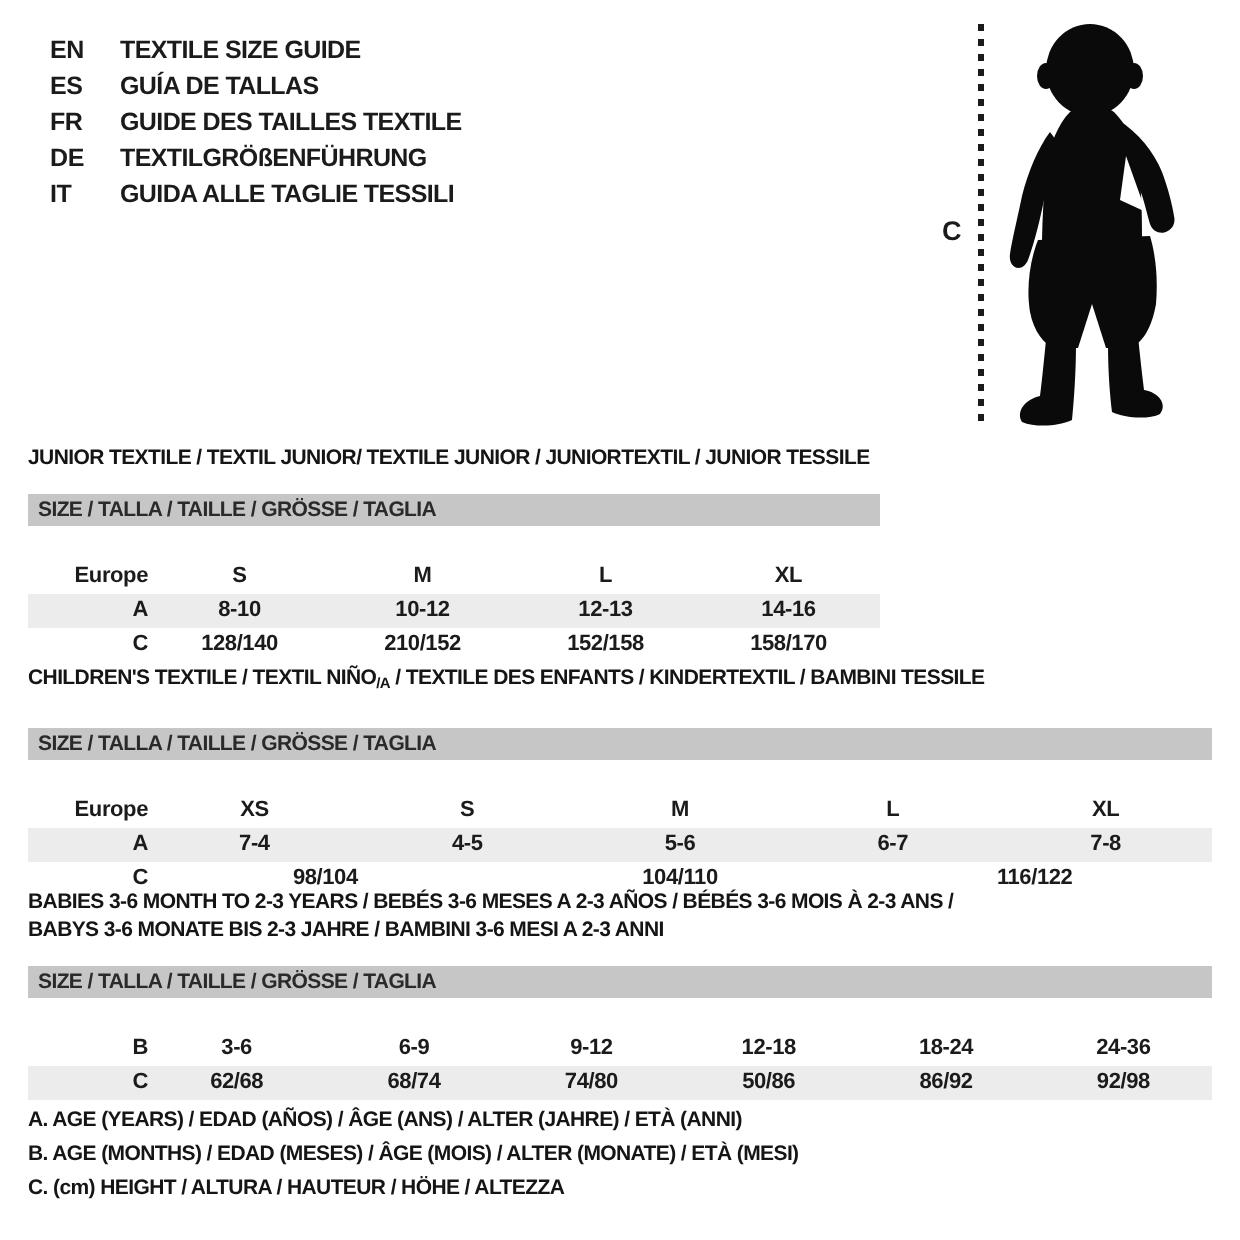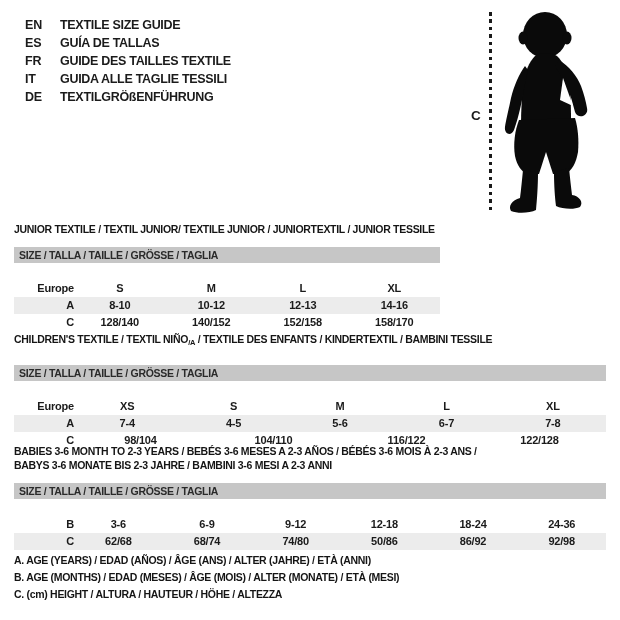--- a/index.html
+++ b/index.html
@@ -76,26 +76,26 @@
   </div>
   <div class="lang-row">
     <span class="lang-code">ES</span>
     <span class="lang-label">GUÍA DE TALLAS</span>
   </div>
   <div class="lang-row">
     <span class="lang-code">FR</span>
     <span class="lang-label">GUIDE DES TAILLES TEXTILE</span>
   </div>
   <div class="lang-row">
+    <span class="lang-code">DE</span>
+    <span class="lang-label">TEXTILGRÖßENFÜHRUNG</span>
+  </div>
+  <div class="lang-row">
     <span class="lang-code">IT</span>
     <span class="lang-label">GUIDA ALLE TAGLIE TESSILI</span>
-  </div>
-  <div class="lang-row">
-    <span class="lang-code">DE</span>
-    <span class="lang-label">TEXTILGRÖßENFÜHRUNG</span>
   </div>
 </section>
 
 <div class="measure-line"></div>
 <span class="measure-letter">C</span>
 <svg class="silhouette" viewBox="0 0 102 208" aria-hidden="true">
   <g fill="#0a0a0a">
 
     <ellipse cx="48" cy="27" rx="22" ry="23"></ellipse>
 
@@ -135,21 +135,21 @@
   <div class="trow striped">
     <span class="tlabel">A</span>
     <span class="tcell">8-10</span>
     <span class="tcell">10-12</span>
     <span class="tcell">12-13</span>
     <span class="tcell">14-16</span>
   </div>
   <div class="trow">
     <span class="tlabel">C</span>
     <span class="tcell">128/140</span>
-    <span class="tcell">140/152</span>
+    <span class="tcell">210/152</span>
     <span class="tcell">152/158</span>
     <span class="tcell">158/170</span>
   </div>
 </section>
 
 <section class="sizetable t2">
   <div class="ttitle">
     <span>CHILDREN'S TEXTILE / TEXTIL NIÑO</span><span class="subscript">/A</span><span> / TEXTILE DES ENFANTS / KINDERTEXTIL / BAMBINI TESSILE</span>
   </div>
   <div class="band">SIZE / TALLA / TAILLE / GRÖSSE / TAGLIA</div>
@@ -167,21 +167,20 @@
     <span class="tcell">4-5</span>
     <span class="tcell">5-6</span>
     <span class="tcell">6-7</span>
     <span class="tcell">7-8</span>
   </div>
   <div class="trow">
     <span class="tlabel">C</span>
     <span class="tcell">98/104</span>
     <span class="tcell">104/110</span>
     <span class="tcell">116/122</span>
-    <span class="tcell">122/128</span>
   </div>
 </section>
 
 <section class="sizetable t3">
   <div class="ttitle">
     <div>BABIES 3-6 MONTH TO 2-3 YEARS / BEBÉS 3-6 MESES A 2-3 AÑOS / BÉBÉS 3-6 MOIS À 2-3 ANS /</div>
     <div>BABYS 3-6 MONATE BIS 2-3 JAHRE / BAMBINI 3-6 MESI A 2-3 ANNI</div>
   </div>
   <div class="band">SIZE / TALLA / TAILLE / GRÖSSE / TAGLIA</div>
   <div class="trow">

